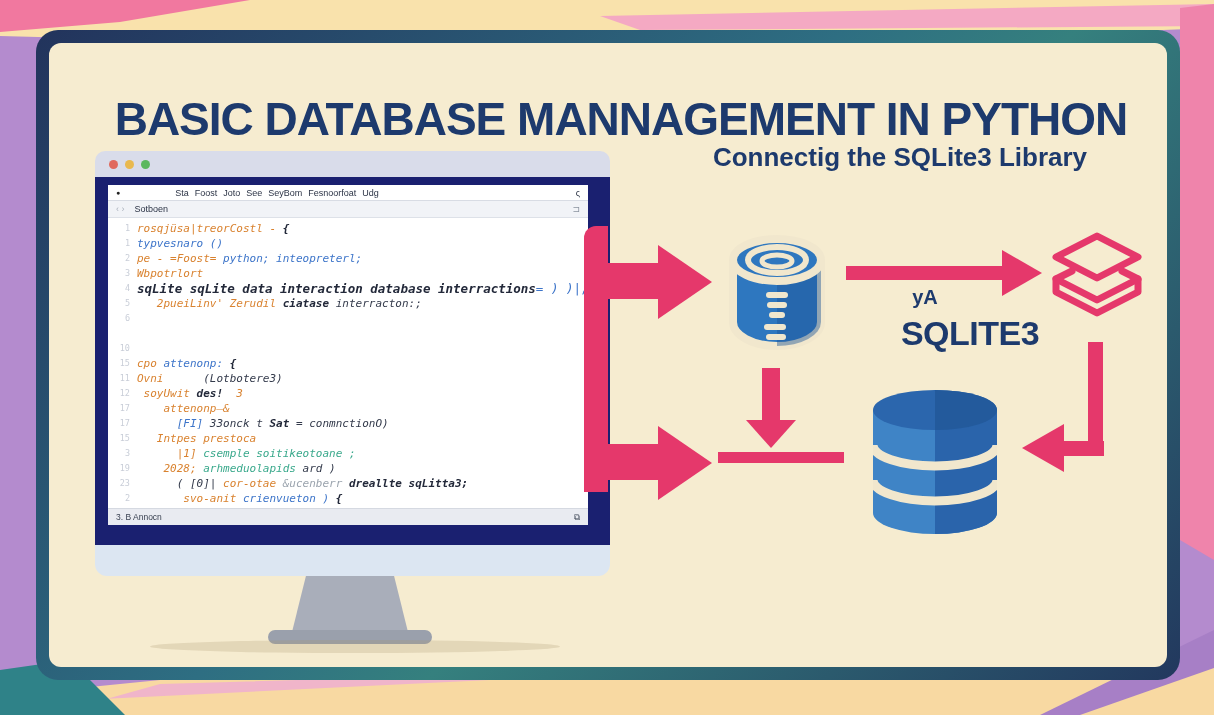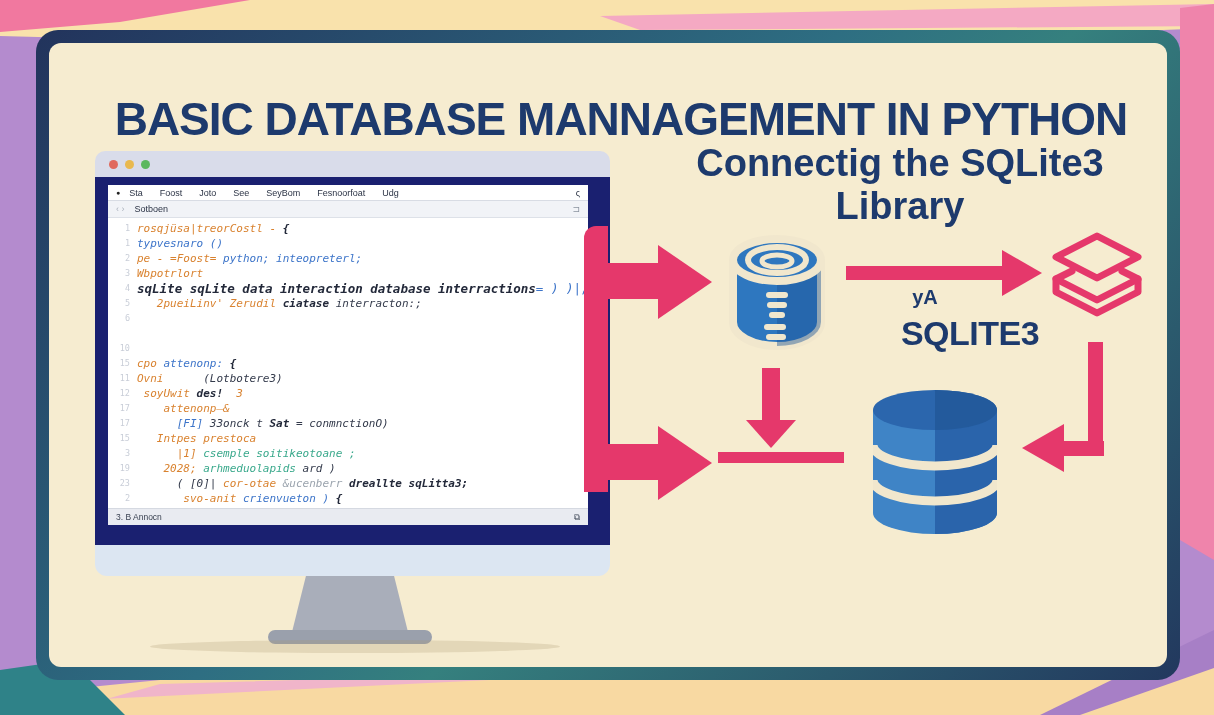--- a/index.html
+++ b/index.html
@@ -16,33 +16,33 @@
   .bg-br-purple{background:#a77fc6;clip-path:polygon(1040px 715px,1214px 630px,1214px 715px);}
   .bg-br-yellow{background:#f8d9a2;clip-path:polygon(1080px 715px,1214px 668px,1214px 715px);}
 
   .card{position:absolute;left:36px;top:30px;width:1144px;height:650px;border-radius:22px;
         background:linear-gradient(135deg,#22335c 0%,#2e6e82 45%,#35807e 58%,#22385e 100%);}
   .card-inner{position:absolute;left:13px;top:13px;right:13px;bottom:13px;background:#f6ecd0;border-radius:12px;}
 
   .title{position:absolute;left:50px;top:76px;width:1110px;margin:16px;text-align:center;
          font-size:46px;font-weight:800;letter-spacing:-1px;color:#1d3a6d;}
   .subtitle{position:absolute;left:640px;top:142px;width:520px;text-align:center;
-            font-size:38px;font-weight:700;color:#1d3a6d;}
+            font-size:26px;font-weight:700;color:#1d3a6d;}
 
   
   .titlebar{position:absolute;left:95px;top:151px;width:515px;height:26px;background:#d9dcea;
             border-radius:10px 10px 0 0;display:flex;align-items:center;padding-left:14px;box-sizing:border-box;gap:7px;}
   .dot{width:9px;height:9px;border-radius:50%;display:inline-block;}
   .dot.red{background:#e0695e}.dot.yellow{background:#e9b94f}.dot.green{background:#5cb85f}
   .screen{position:absolute;left:95px;top:177px;width:515px;height:368px;background:#1a2070;}
   .editor{position:absolute;left:108px;top:185px;width:480px;height:340px;background:#ffffff;
           display:flex;flex-direction:column;overflow:hidden;}
   .menubar{height:15px;display:flex;align-items:center;gap:9px;padding:0 8px;font-size:9px;color:#2c3446;
            border-bottom:1px solid #d8dce4;flex:0 0 auto;}
-  .menu-items{display:flex;gap:17px;flex:1;}
+  .menu-items{display:flex;gap:6px;flex:1;margin-left:46px;}
   .appleish{font-size:7px;color:#222;}
   .tabbar{height:16px;display:flex;align-items:center;gap:10px;padding:0 8px;font-size:9px;color:#3a4252;
           background:#f1f3f7;border-bottom:1px solid #dde1e8;flex:0 0 auto;}
   .nav-arrows{color:#aab1bc;}
   .tab{font-weight:normal;color:#2c3446;}
   .tab-right{margin-left:auto;color:#8b93a0;}
   .code{flex:1;padding-top:3px;font-family:"DejaVu Sans Mono",monospace;overflow:hidden;}
   .code-line{display:flex;height:15px;line-height:15px;}
   .ln{width:22px;flex:0 0 auto;text-align:right;padding-right:7px;font-size:8.5px;color:#c9ced8;}
   .lt{white-space:pre;font-size:11px;font-style:italic;}

